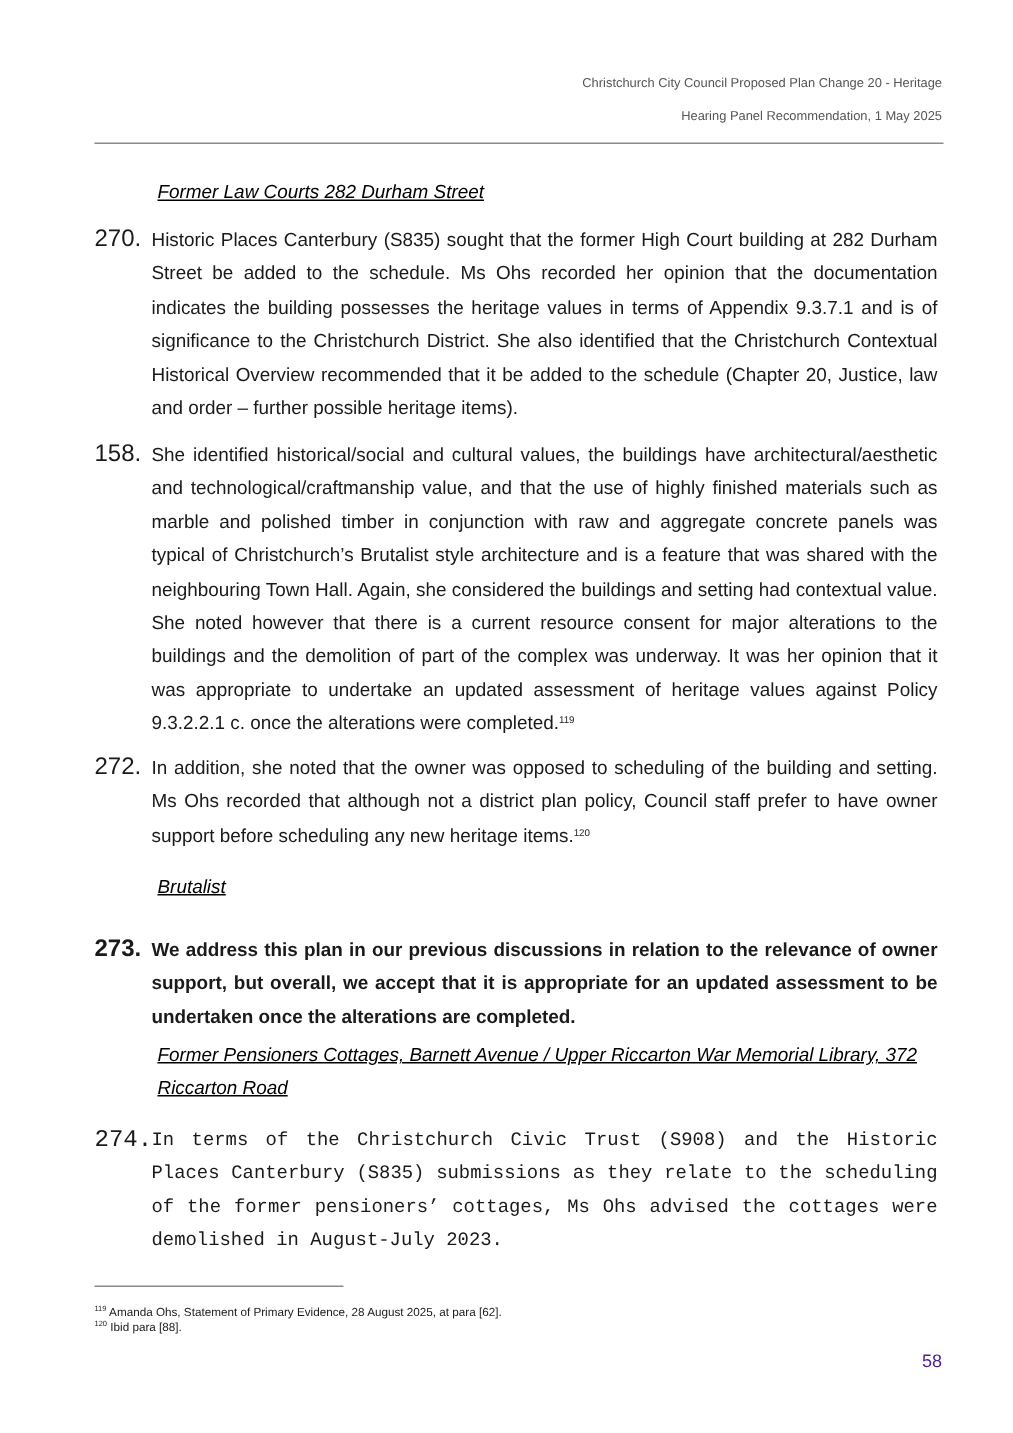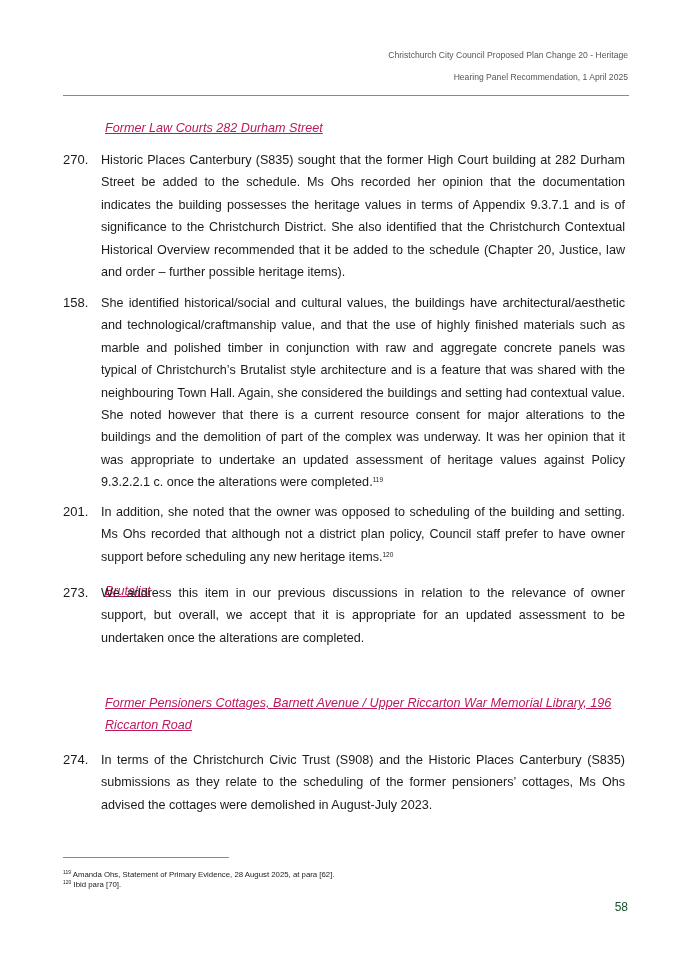--- a/index.html
+++ b/index.html
@@ -12,84 +12,84 @@
       text-align: right; font-size: 8.6px; color: #555555;
     }
     .header .line1 { position: absolute; right: 0; top: 0; }
     .header .line2 { position: absolute; right: 0; top: 22px; }
     .header-rule {
       position: absolute; left: 63px; top: 95px; width: 566px; height: 1px;
       background: #8a8a8a;
     }
     .heading {
       position: absolute; left: 105px; font-size: 12.6px; font-style: italic;
-      text-decoration: underline; line-height: 22.4px; color: #be185d;
+      text-decoration: underline; line-height: 22.4px; color: #000000;
       width: 520px;
     }
     .para { position: absolute; left: 63px; width: 566px; }
     .para .num {
-      position: absolute; left: 0; top: 0; font-size: 13px; line-height: 22.4px;
+      position: absolute; left: 0; top: 0; font-size: 16px; line-height: 22.4px;
     }
     .para .text {
       margin-left: 38px; font-size: 12.6px; line-height: 22.4px;
       text-align: justify; width: 524px;
     }
     sup.fn { font-size: 6.5px; vertical-align: 0.6em; line-height: 0; }
     .fn-rule {
       position: absolute; left: 63px; top: 857px; width: 166px; height: 1px;
       background: #8a8a8a;
     }
     .footnotes {
       position: absolute; left: 63px; top: 870px; font-size: 7.8px; line-height: 9.5px;
       color: #1a1a1a;
     }
     .footnotes sup { font-size: 5px; vertical-align: 0.55em; line-height: 0; }
     .page-num {
-      position: absolute; right: 47px; top: 900px; font-size: 12px; color: #14532d;
+      position: absolute; right: 47px; top: 900px; font-size: 12px; color: #4c1d95;
     }
   </style>
 </head>
 <body>
 
 <div class="header">
   <div class="line1">Christchurch City Council Proposed Plan Change 20 - Heritage</div>
-  <div class="line2">Hearing Panel Recommendation, 1 April 2025</div>
+  <div class="line2">Hearing Panel Recommendation, 1 May 2025</div>
 </div>
 <div class="header-rule"></div>
 
 <div class="heading" style="top:117px;">Former Law Courts 282 Durham Street</div>
 
 <div class="para" style="top:149px;">
   <span class="num">270.</span>
   <div class="text">Historic Places Canterbury (S835) sought that the former High Court building at 282 Durham Street be added to the schedule.  Ms Ohs recorded her opinion that the documentation indicates the building possesses the heritage values in terms of Appendix 9.3.7.1 and is of significance to the Christchurch District.  She also identified that the Christchurch Contextual Historical Overview recommended that it be added to the schedule (Chapter 20, Justice, law and order – further possible heritage items).</div>
 </div>
 
 <div class="para" style="top:292px;">
   <span class="num">158.</span>
   <div class="text"><span>She identified historical/social and cultural values, the buildings have architectural/aesthetic and technological/craftmanship value, and that the use of highly finished materials such as marble and polished timber in conjunction with raw and aggregate concrete panels was typical of Christchurch’s Brutalist style architecture and is a feature that was shared with the neighbouring Town Hall.  Again, she considered the buildings and setting had contextual value.  She noted however that there is a current resource consent for major alterations to the buildings and the demolition of part of the complex was underway.  It was her opinion that it was appropriate to undertake an updated assessment of heritage values against Policy 9.3.2.2.1 c. once the alterations were completed.</span><sup class="fn">119</sup></div>
 </div>
 
 <div class="para" style="top:501px;">
-  <span class="num">201.</span>
+  <span class="num">272.</span>
   <div class="text"><span>In addition, she noted that the owner was opposed to scheduling of the building and setting.  Ms Ohs recorded that although not a district plan policy, Council staff prefer to have owner support before scheduling any new heritage items.</span><sup class="fn">120</sup></div>
 </div>
 
 <div class="heading" style="top:580px;">Brutalist</div>
 
-<div class="para" style="top:582px;">
+<div class="para" style="top:622px;font-weight:bold;">
   <span class="num">273.</span>
-  <div class="text">We address this item in our previous discussions in relation to the relevance of owner support, but overall, we accept that it is appropriate for an updated assessment to be undertaken once the alterations are completed.</div>
+  <div class="text">We address this plan in our previous discussions in relation to the relevance of owner support, but overall, we accept that it is appropriate for an updated assessment to be undertaken once the alterations are completed.</div>
 </div>
 
-<div class="heading" style="top:692px; width:510px;">Former Pensioners Cottages, Barnett Avenue / Upper Riccarton War Memorial Library, 196 Riccarton Road</div>
+<div class="heading" style="top:692px; width:510px;">Former Pensioners Cottages, Barnett Avenue / Upper Riccarton War Memorial Library, 372 Riccarton Road</div>
 
-<div class="para" style="top:749px;">
+<div class="para" style="top:749px;font-family:Liberation Mono, monospace;">
   <span class="num">274.</span>
   <div class="text">In terms of the Christchurch Civic Trust (S908) and the Historic Places Canterbury (S835) submissions as they relate to the scheduling of the former pensioners’ cottages, Ms Ohs advised the cottages were demolished in August-July 2023.</div>
 </div>
 
 <div class="fn-rule"></div>
 <div class="footnotes">
   <div><sup>119</sup> <span>Amanda Ohs, Statement of Primary Evidence, 28 August 2025, at para [62].</span></div>
-  <div><sup>120</sup> <span>Ibid para [70].</span></div>
+  <div><sup>120</sup> <span>Ibid para [88].</span></div>
 </div>
 
 <div class="page-num">58</div>
 
 </body></html>

